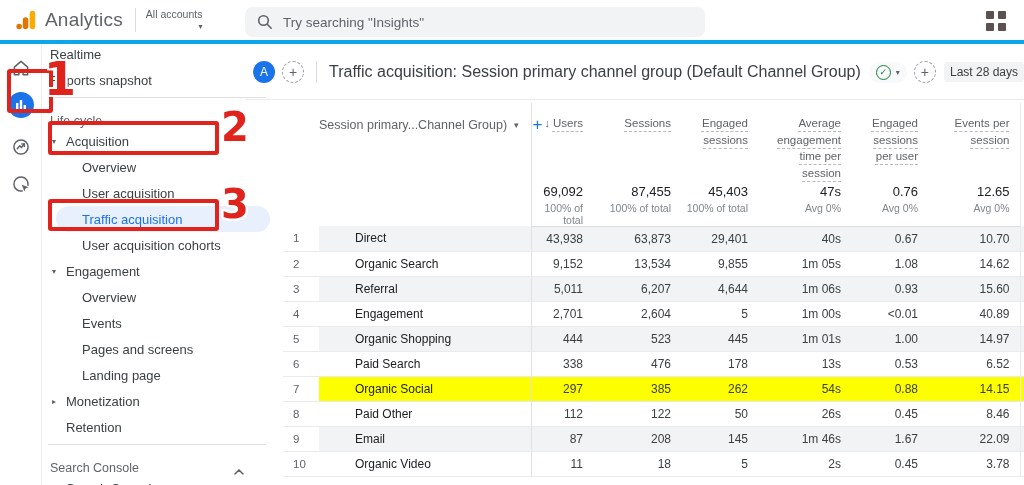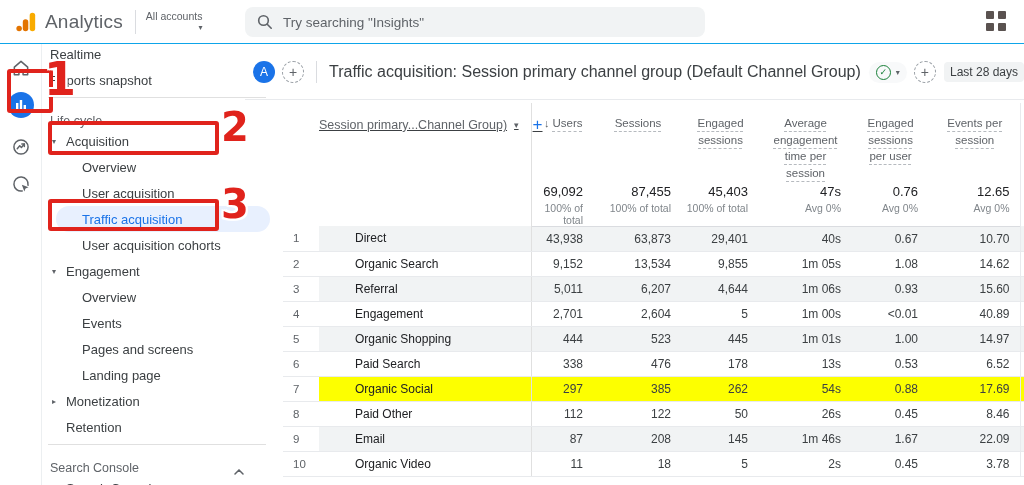--- a/index.html
+++ b/index.html
@@ -4,21 +4,21 @@
 <style>
   * { margin:0; padding:0; box-sizing:border-box; }
   html,body { width:1024px; height:485px; }
   body {
     position:relative; overflow:hidden; background:#fff;
     font-family:"Liberation Sans", sans-serif; color:#3c4043;
   }
 
   
   .topbar { position:absolute; left:0; top:0; width:1024px; height:44px;
-            background:#fff; border-bottom:1px solid #0ea5e9; display:flex; align-items:center; }
+            background:#fff; border-bottom:4px solid #0ea5e9; display:flex; align-items:center; }
   .logo-wrap { display:flex; align-items:center; padding-left:14px; }
   .logo-svg { width:24px; height:22px; }
   .logo-text { font-size:19px; color:#5f6368; margin-left:7px; letter-spacing:0.2px; }
   .tb-divider { width:1px; height:24px; background:#dadce0; margin:0 10px 0 12px; }
   .account-switch { display:flex; flex-direction:column; align-items:flex-end; line-height:1; cursor:pointer; }
   .account-label { font-size:10.5px; color:#5f6368; }
   .account-caret { font-size:8px; color:#5f6368; margin:3px 0 0 4px; }
   .searchbar { position:absolute; left:245px; top:7px; width:460px; height:30px;
                background:#f1f3f4; border-radius:8px; display:flex; align-items:center; padding:0 12px; }
   .search-text { font-size:13.5px; color:#5f6368; margin-left:10px; }
@@ -67,25 +67,25 @@
   .date-label { font-size:12px; color:#3c4043; background:#f1f3f4; border-radius:4px; padding:3px 6px; cursor:pointer; }
   .content-divider { position:absolute; left:245px; top:99px; width:779px; height:1px; background:#e8eaed; }
 
   
   .tablewrap { position:absolute; left:283px; top:103px; width:741px; }
   table { border-collapse:collapse; table-layout:fixed; width:741px; font-size:12px; }
   col.c-num{width:36px} col.c-chan{width:212px} col.c-users{width:62px} col.c-sess{width:88px}
   col.c-eng{width:77px} col.c-avg{width:93px} col.c-epu{width:77px} col.c-eps{width:92px} col.c-sp{width:4px}
   th, td { font-weight:normal; }
   .dim-cell { vertical-align:top; text-align:left; padding:12px 0 0 36px; border-right:1px solid #e0e0e0; }
-  .dim-inner { display:flex; align-items:center; white-space:nowrap;text-decoration:underline; }
+  .dim-inner { display:flex; align-items:center; white-space:nowrap; }
   .dim-label { font-size:12.5px; color:#5f6368; }
   .dim-caret { font-size:9px; color:#5f6368; margin-left:7px; cursor:pointer; }
   .dim-plus { font-size:17px; color:#1a73e8; margin-left:14px; font-weight:500; cursor:pointer; }
-  th.colh { vertical-align:top; padding:12px 10px 0 12px; height:78px; cursor:pointer; }
+  th.colh { vertical-align:top; text-align:right; padding:12px 10px 0 12px; height:78px; cursor:pointer; }
   .hdr-label { font-size:11.5px; color:#5f6368; line-height:1.45;
                text-decoration:underline; text-decoration-style:dashed; text-decoration-color:#b6babf;
                text-decoration-thickness:1px; text-underline-offset:4px; }
   .sort-arrow { font-size:11px; color:#5f6368; text-decoration:none; display:inline-block; margin-right:3px; }
   tr.totals td { vertical-align:top; text-align:right; padding:2px 10px 0 4px; height:36px; border-bottom:1px solid #dadce0; }
   .tot-val { font-size:13px; font-weight:500; color:#202124; }
   .tot-sub { font-size:10.5px; color:#80868b; margin-top:3px; }
   .sp { border-left:1px solid #e8eaed; }
   tbody td { height:25px; border-bottom:1px solid #e8eaed; }
   td.num { color:#5f6368; font-size:11.5px; padding-left:10px; text-align:left; background:#fff; }
@@ -391,21 +391,21 @@
     <td class="sp"></td>
   </tr>
         <tr class="hl">
     <td class="num">7</td>
     <td class="chan">Organic Social</td>
     <td class="val">297</td>
     <td class="val">385</td>
     <td class="val">262</td>
     <td class="val">54s</td>
     <td class="val">0.88</td>
-    <td class="val">17.69</td>
+    <td class="val">14.15</td>
     <td class="sp"></td>
   </tr>
         <tr>
     <td class="num">8</td>
     <td class="chan">Paid Other</td>
     <td class="val">112</td>
     <td class="val">122</td>
     <td class="val">50</td>
     <td class="val">26s</td>
     <td class="val">0.45</td>

